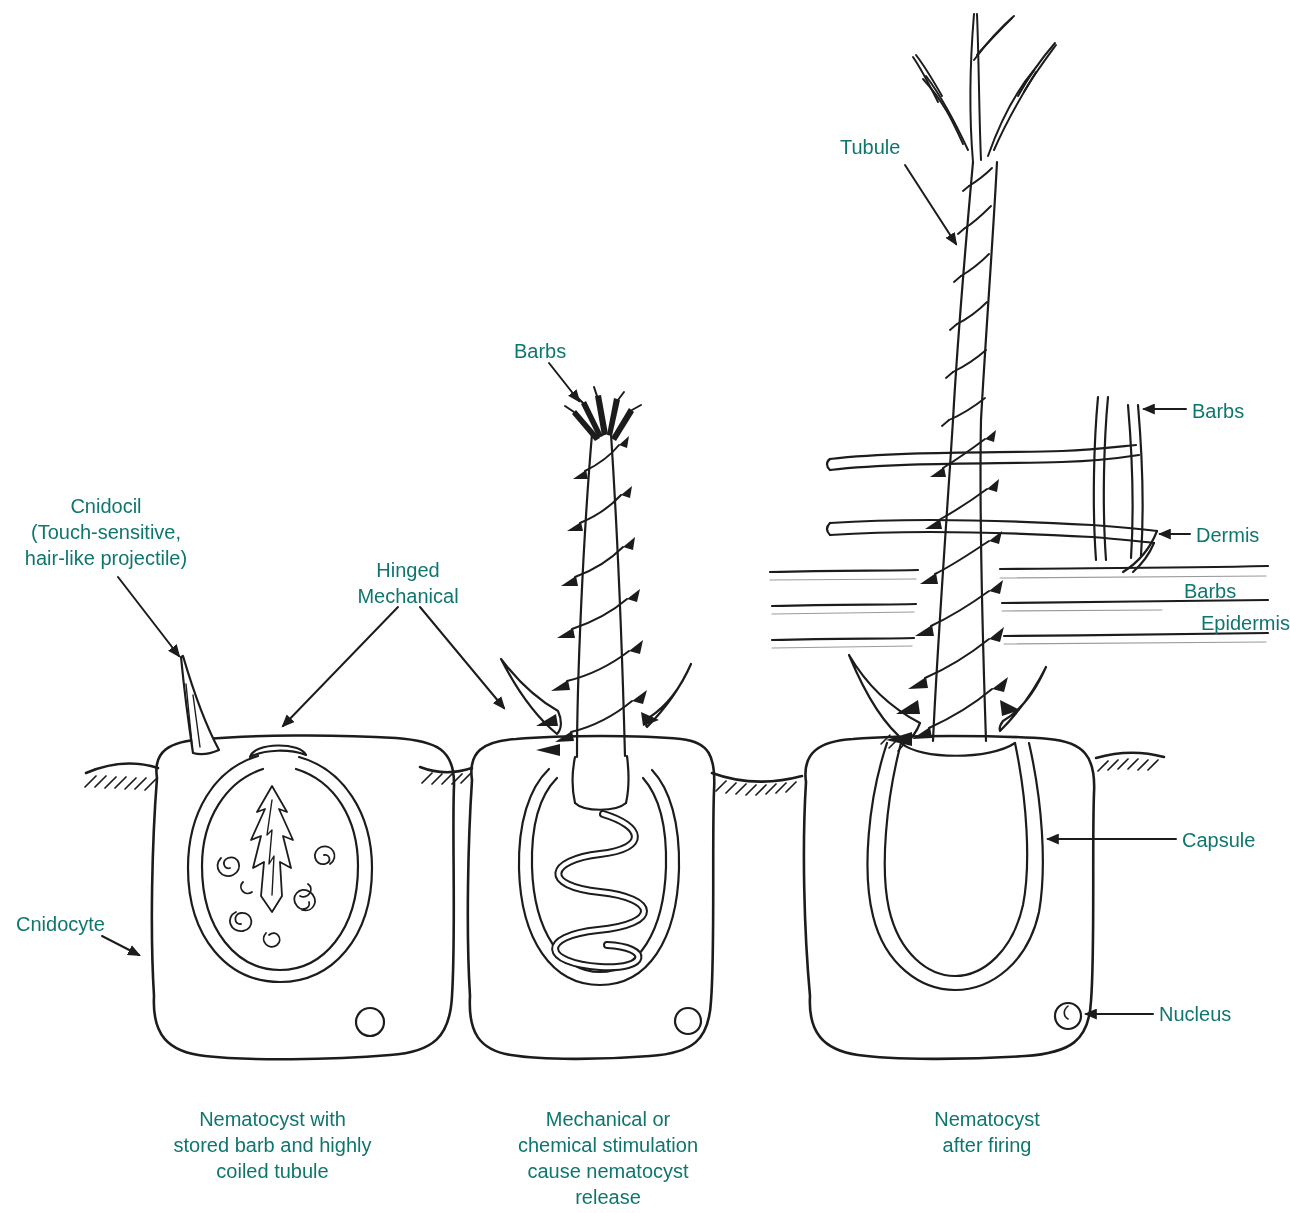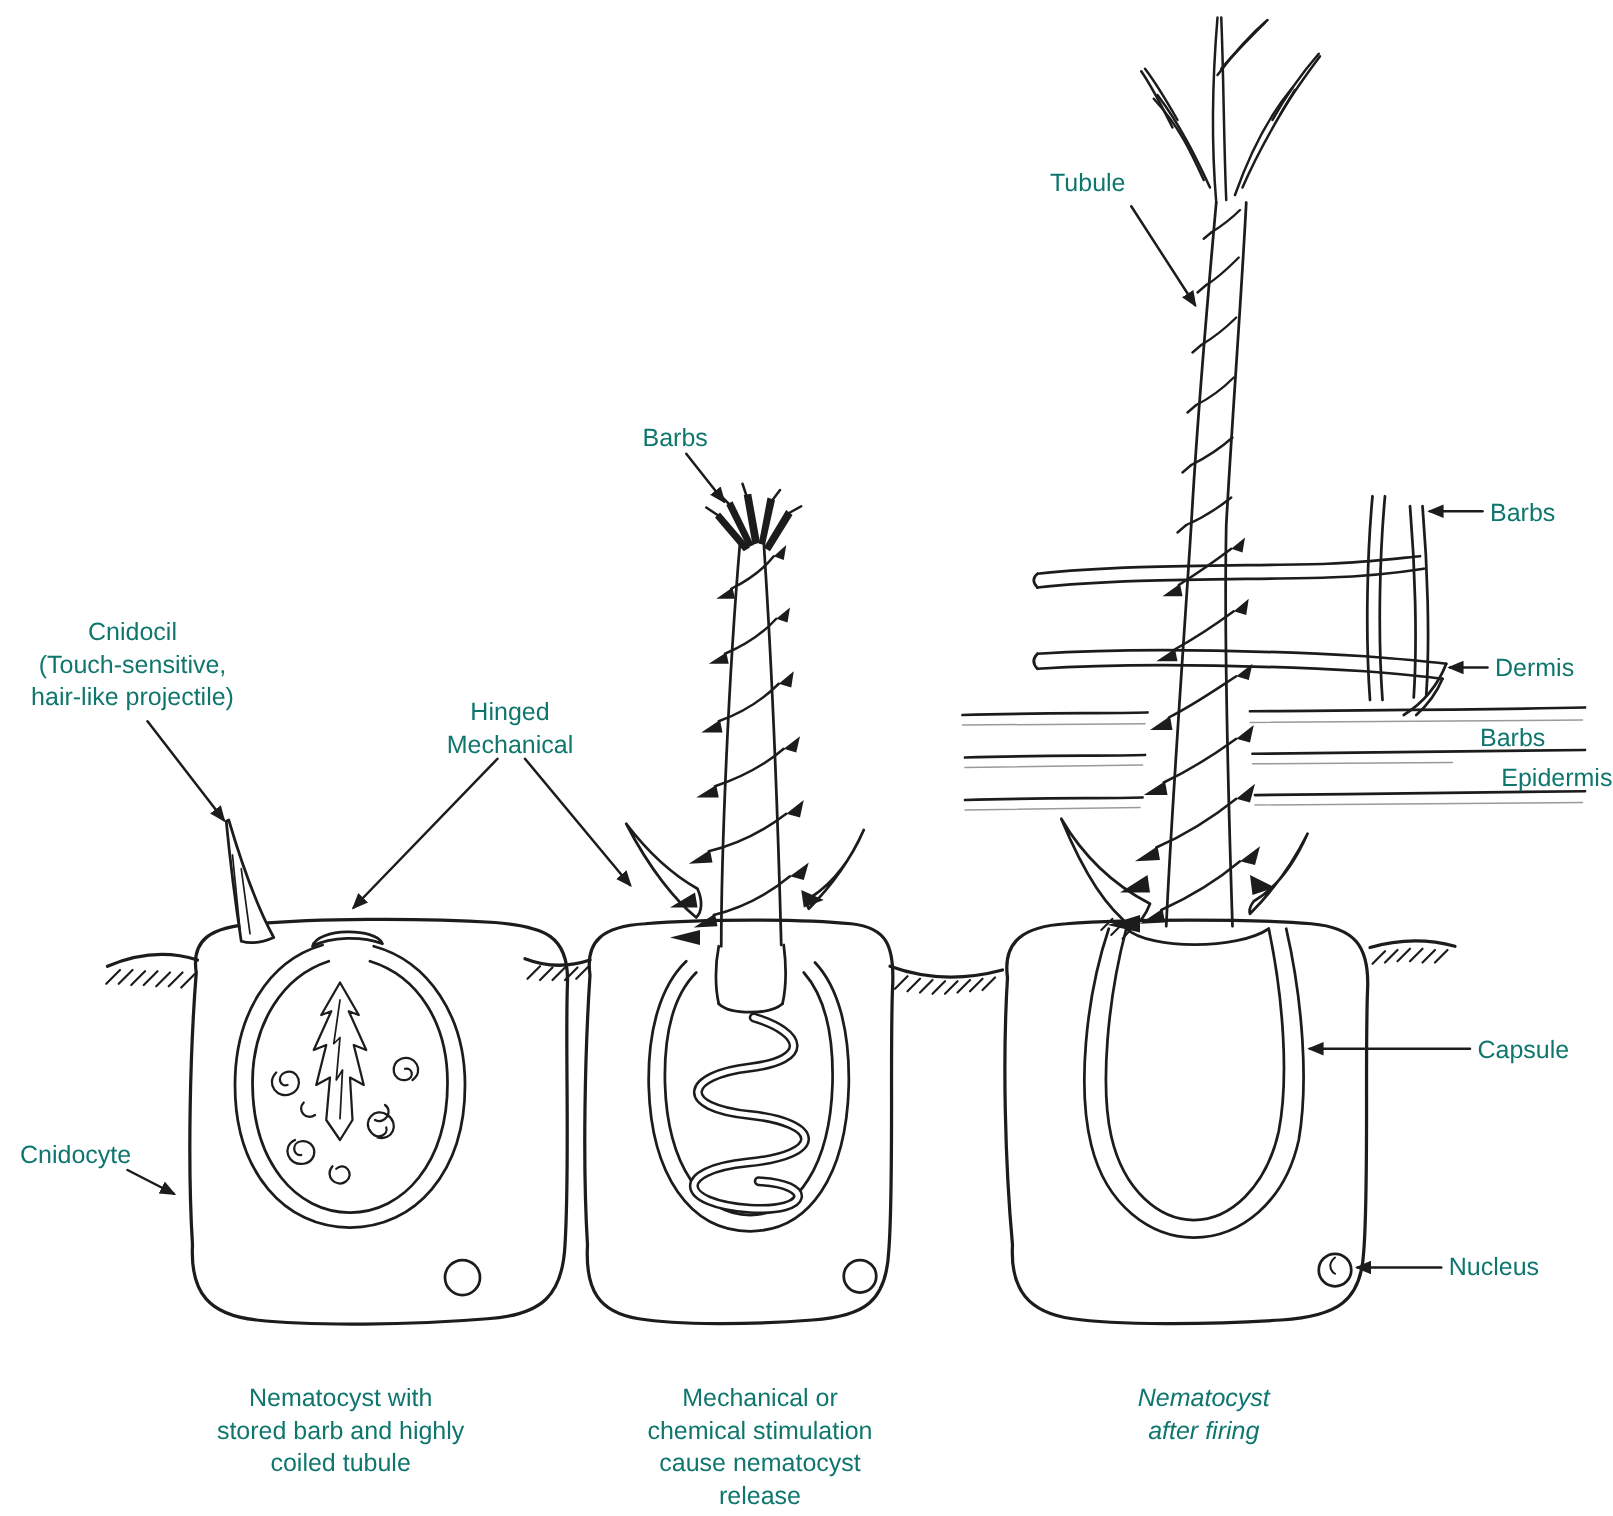--- a/index.html
+++ b/index.html
@@ -234,16 +234,16 @@
   <div class="lbl" style="left:1182px; top:827px;">Capsule</div>
   <div class="lbl" style="left:1159px; top:1001px;">Nucleus</div>
 
   <div class="lbl center" style="left:160px; top:1106px; width:225px;">Nematocyst with
 stored barb and highly
 coiled tubule</div>
   <div class="lbl center" style="left:497px; top:1106px; width:222px;">Mechanical or
 chemical stimulation
 cause nematocyst
 release</div>
-  <div class="lbl center" style="left:868px; top:1106px; width:190px;font-style:italic;">Nematocyst
+  <div class="lbl center" style="left:892px; top:1106px; width:190px;">Nematocyst
 after firing</div>
 
 </div>
 
 </body></html>

